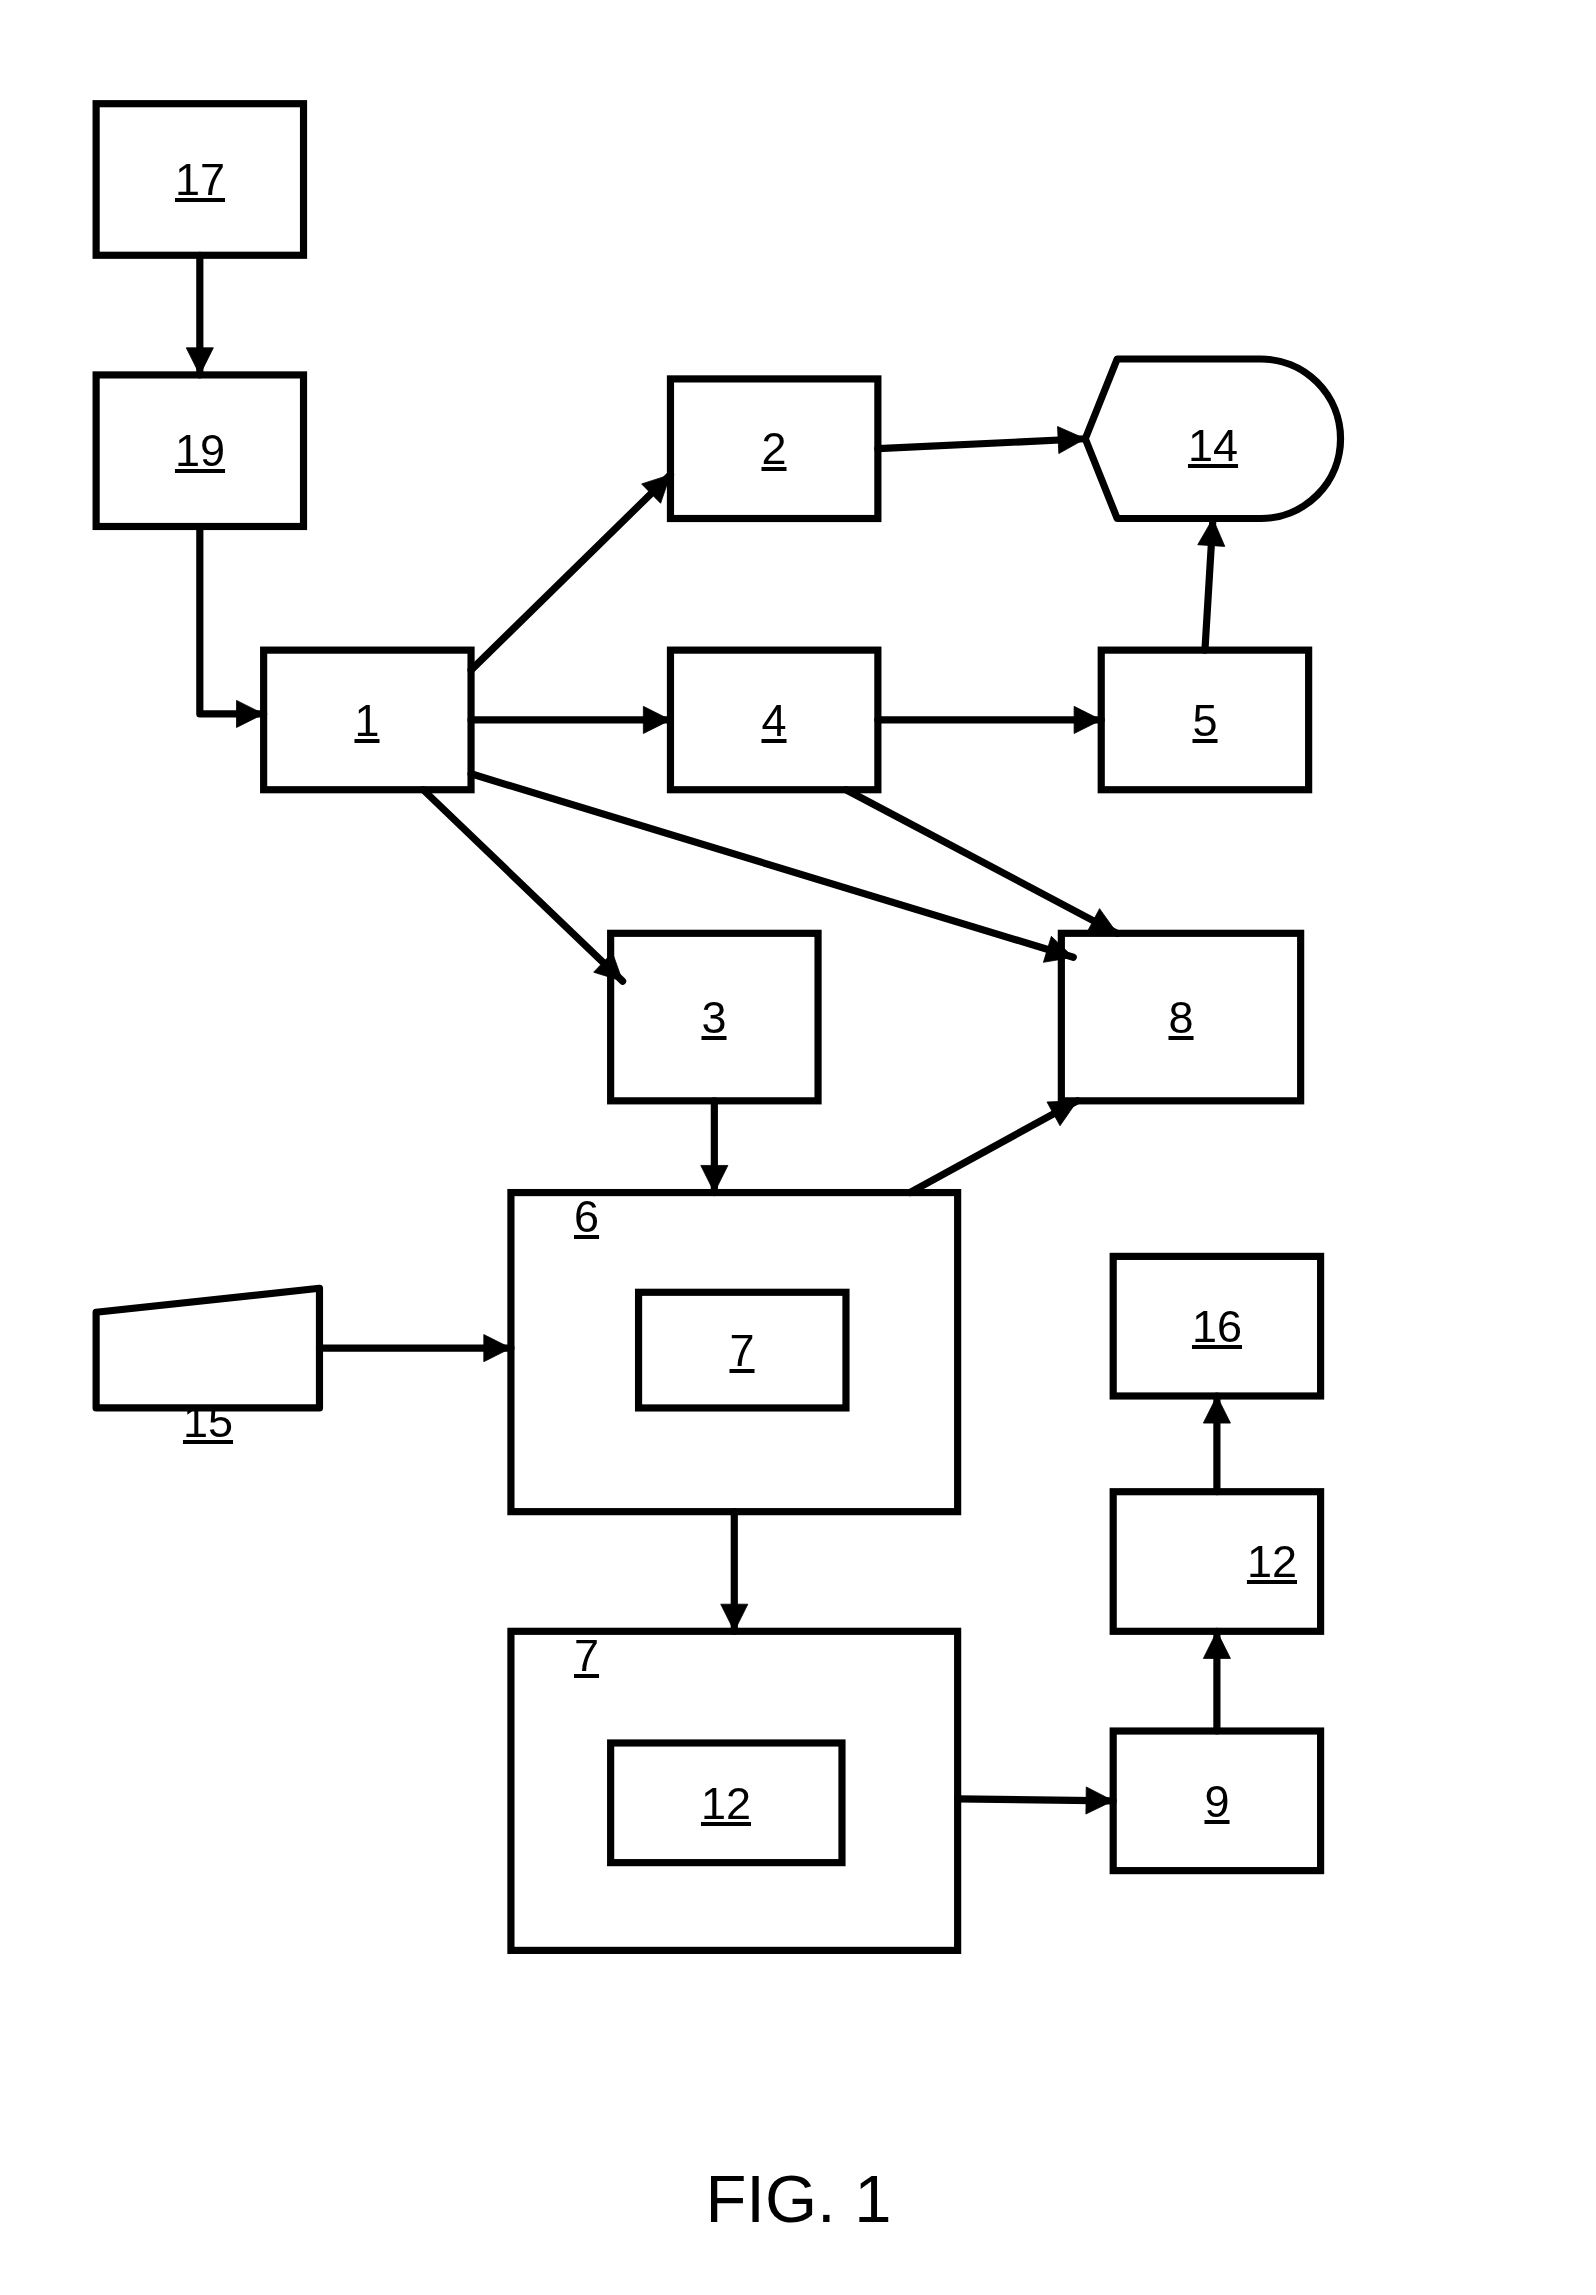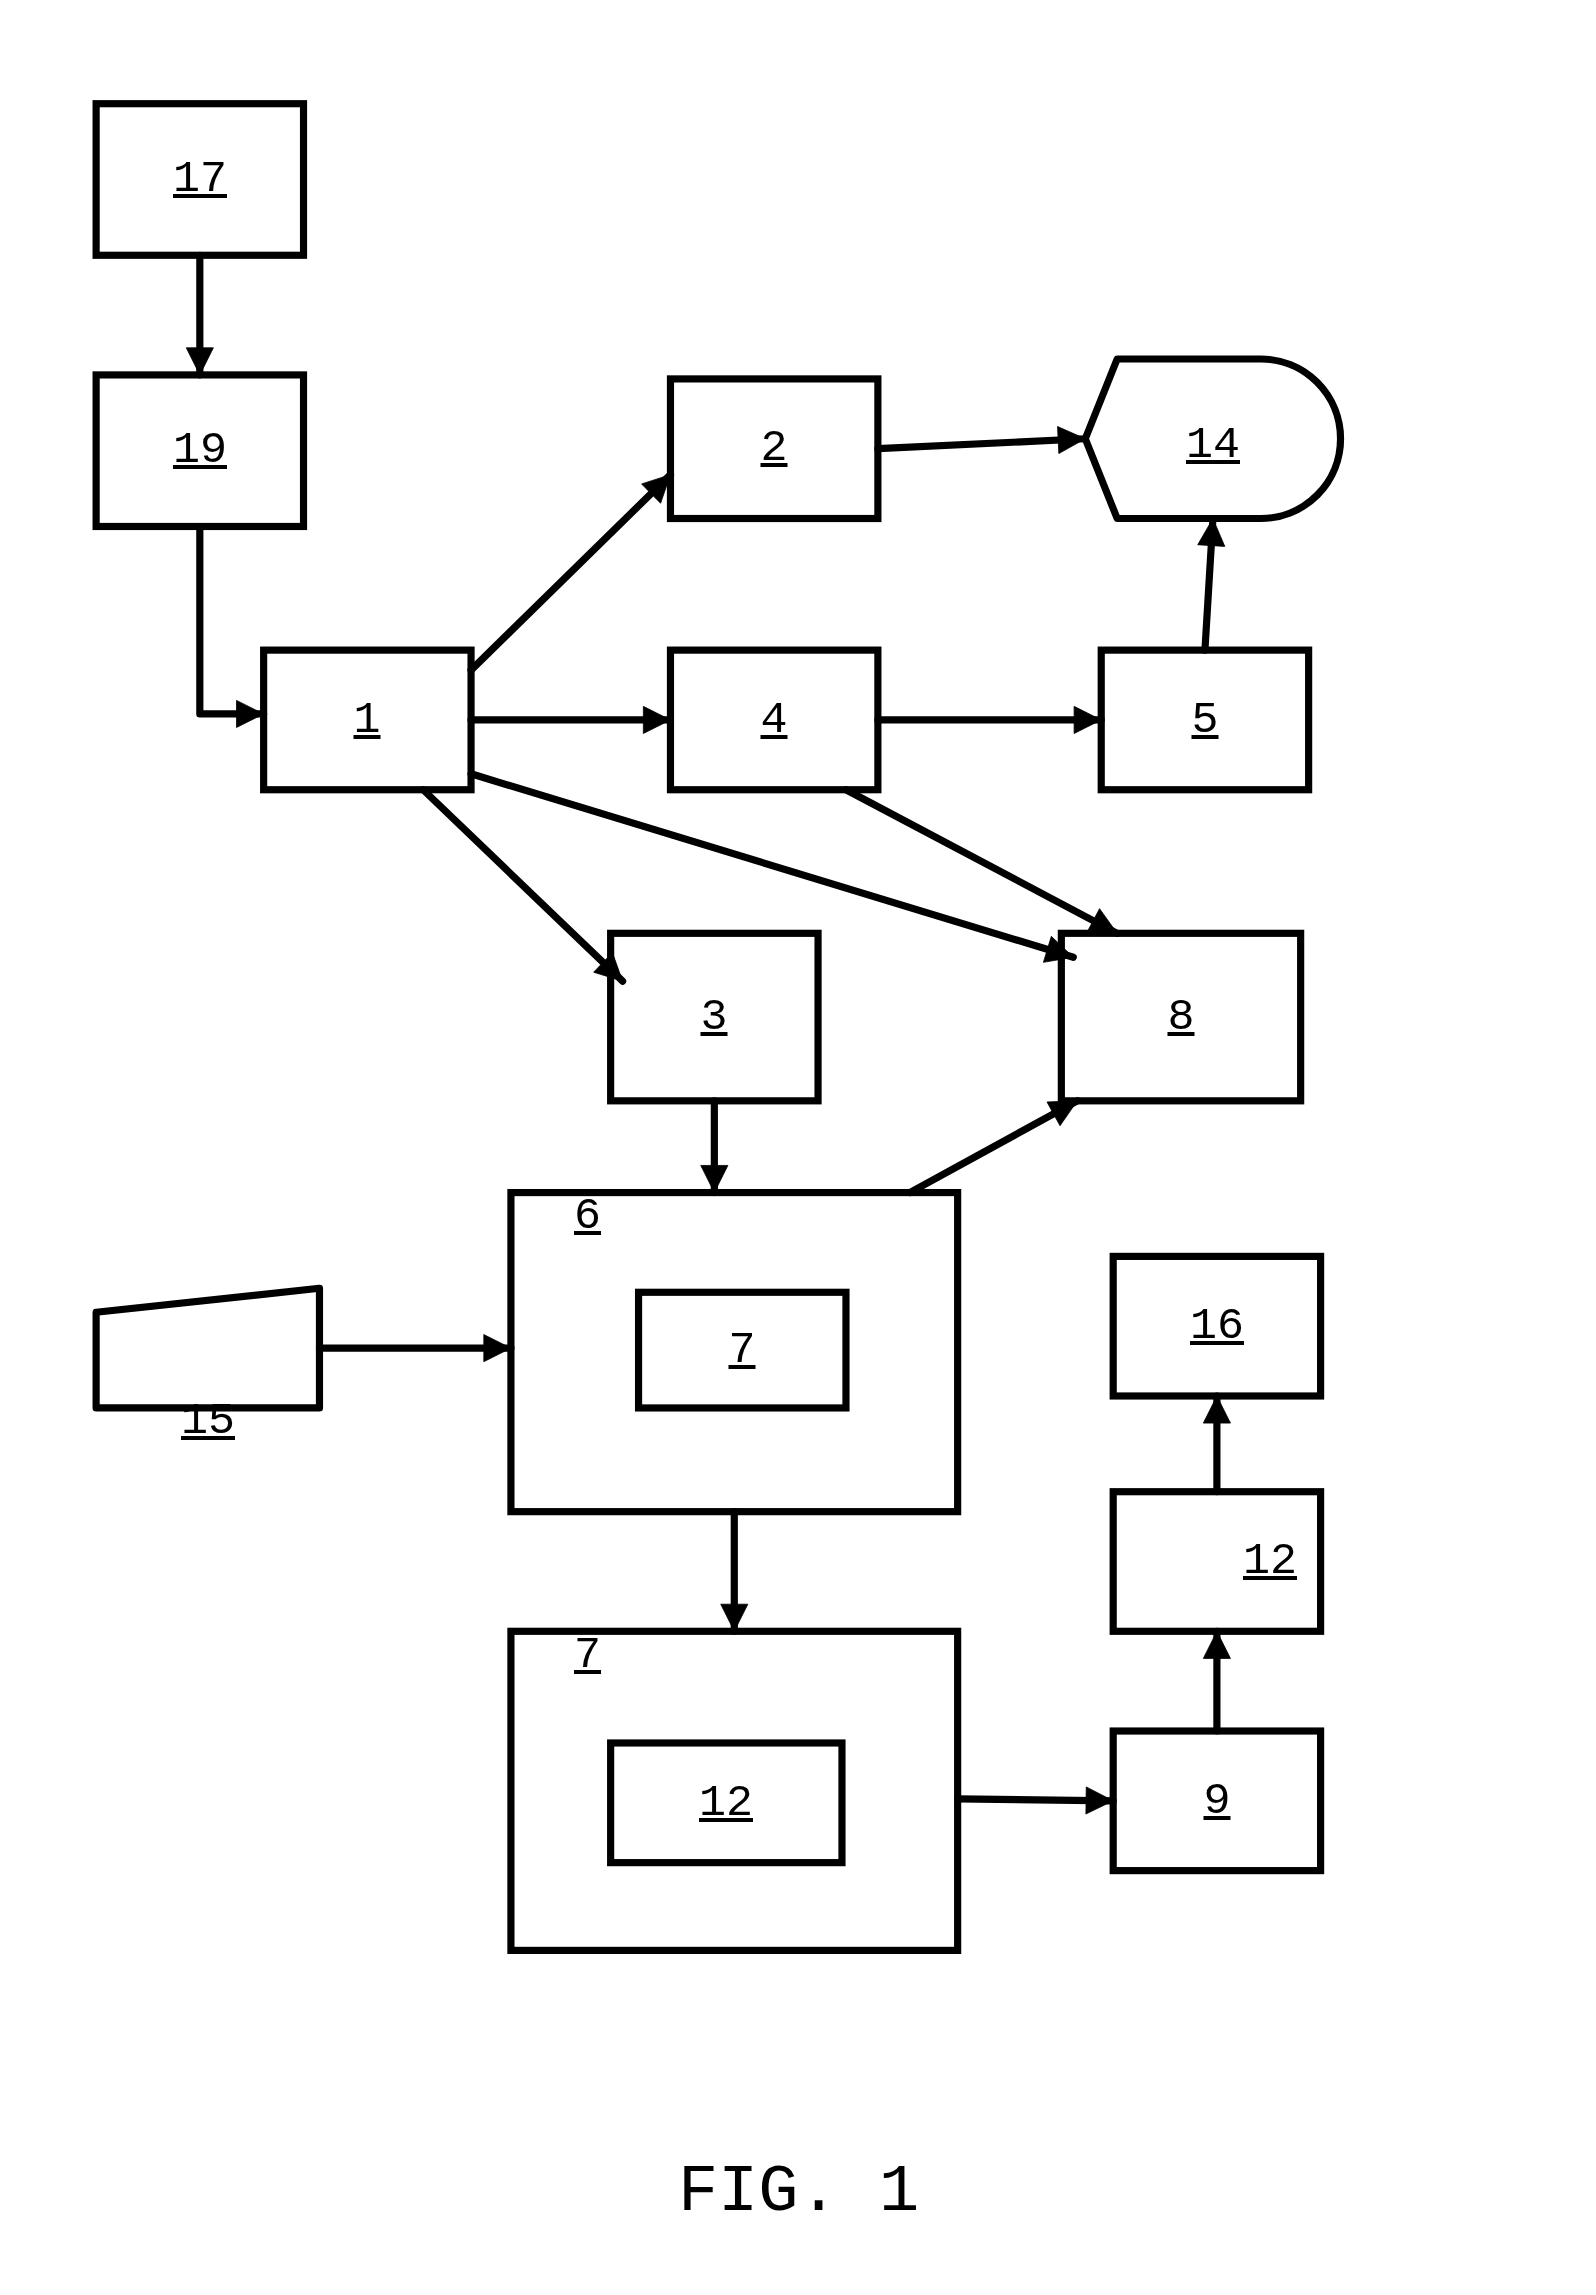--- a/index.html
+++ b/index.html
@@ -5,37 +5,38 @@
   html, body {
     margin: 0;
     padding: 0;
     background: #ffffff;
   }
   #stage {
     position: relative;
     width: 1597px;
     height: 2295px;
     background: #ffffff;
-    font-family: Liberation Mono, monospace;
+    font-family: Liberation Sans, sans-serif;
   }
   svg { display: block; }
   .node-label {
     position: absolute;
     font-size: 45px;
     text-decoration: underline;
     text-align: center;
     color: #000;
     pointer-events: none;
     white-space: nowrap;
   }
   .caption {
     position: absolute;
     font-size: 67px;
     color: #000;
     text-align: center;
+    margin-top: 6px;
   }
 </style>
 </head>
 <body>
 
 <div id="stage">
   <svg id="svg" width="1597" height="2295" viewBox="0 0 2001 2877">
       <rect x="120" y="130" width="260" height="190" fill="#fff" stroke="#000000" stroke-width="9"></rect>
       <rect x="120" y="470" width="260" height="190" fill="#fff" stroke="#000000" stroke-width="9"></rect>
       <rect x="330" y="815" width="260" height="175" fill="#fff" stroke="#000000" stroke-width="9"></rect>

